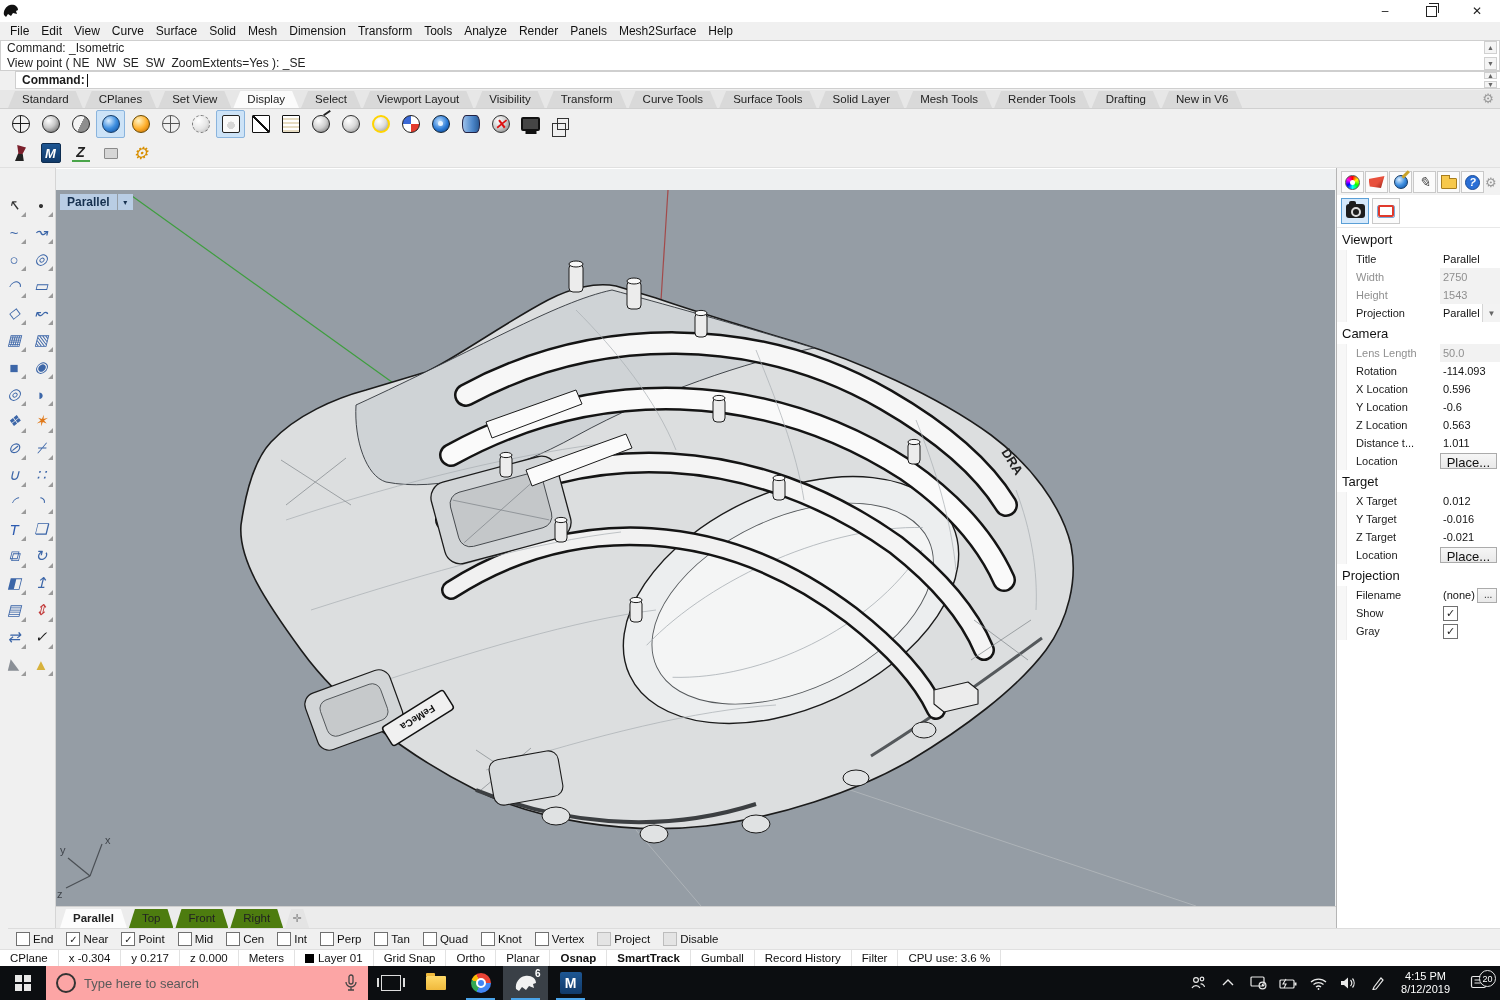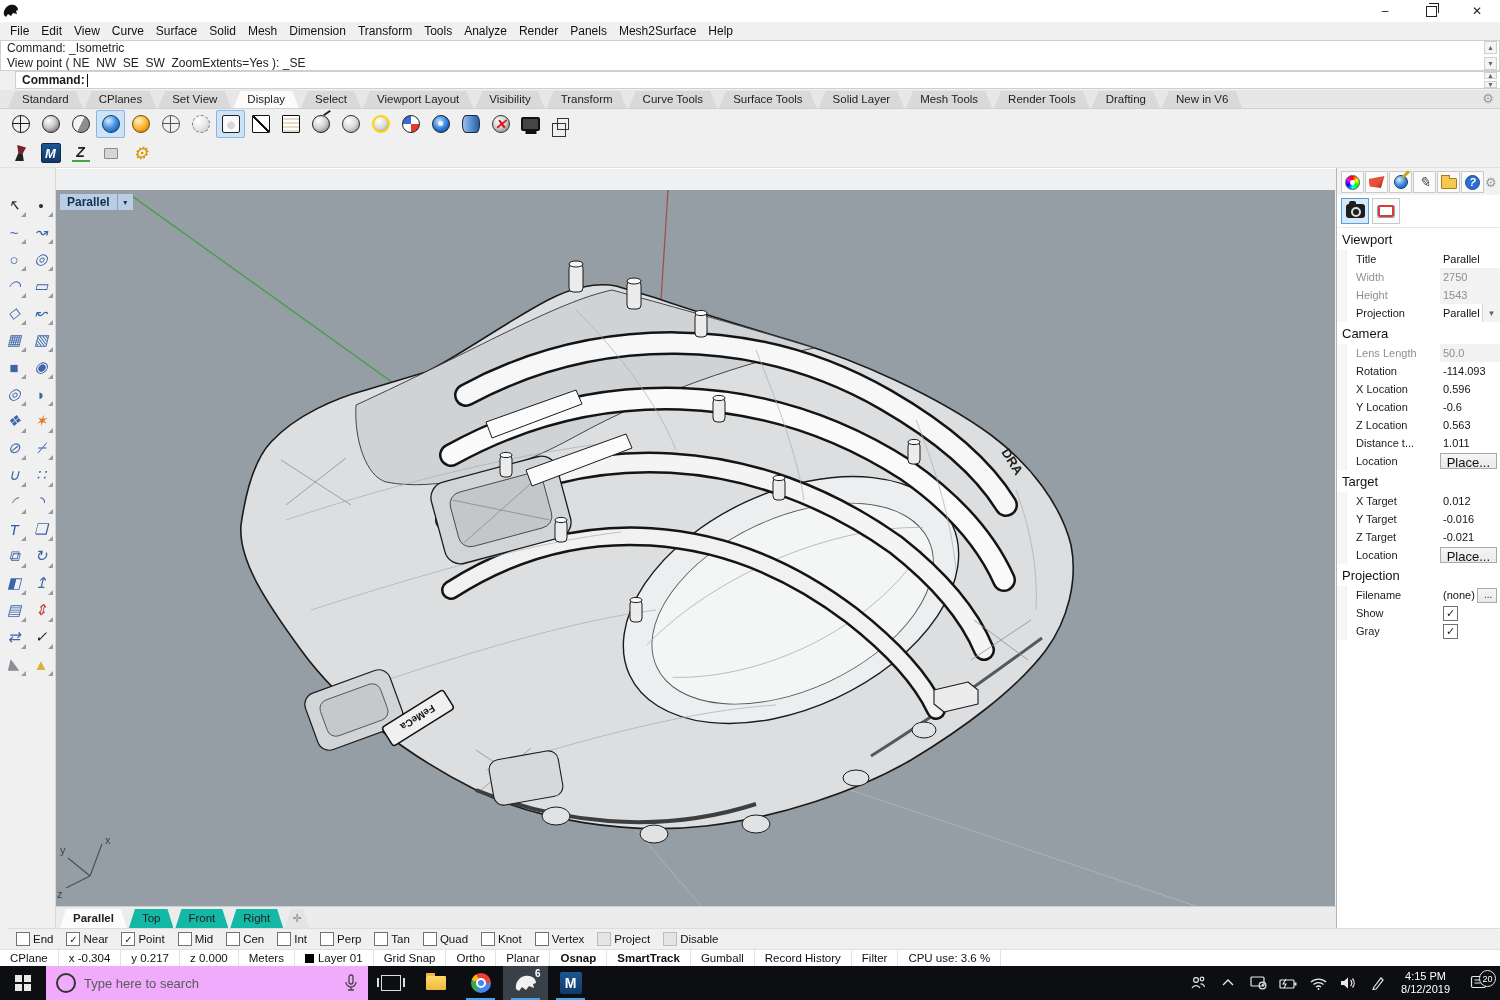--- a/index.html
+++ b/index.html
@@ -114,21 +114,21 @@
   .prow .val{flex:1;padding-left:3px;color:#111;align-self:stretch;display:flex;align-items:center;}
   .prow.dis .lab{color:#8f8f8f;}
   .prow.dis .val{color:#8f8f8f;background:#f2f2f2;}
   .dropbox{width:17px;align-self:stretch;border-left:1px solid #d5d5d5;background:#f3f3f3;color:#666;display:flex;align-items:center;justify-content:center;font-size:8px;}
   button.place{flex:1;margin:1px 3px 1px 0;height:16px;font-size:13px;font-family:inherit;background:linear-gradient(#f6f6f6,#e9e9e9);border:1px solid #ababab;color:#111;}
   button.mini{width:20px;height:15px;margin-right:3px;font-size:10px;font-family:inherit;background:linear-gradient(#f6f6f6,#e9e9e9);border:1px solid #ababab;color:#333;line-height:6px;}
   .pchk{width:13px;height:13px;border:1px solid #707070;background:#fff;display:flex;align-items:center;justify-content:center;font-size:11px;color:#222;}
 
   
   #vptabs{left:56px;top:906px;width:1280px;height:22px;background:#ececec;display:flex;align-items:flex-end;padding-left:4px;border-top:1px solid #cfcfcf;box-sizing:border-box;}
-  .vtab{height:19px;line-height:19px;padding:0 13px;margin-right:2px;background:#14b8a6;color:#222;font-size:11.5px;clip-path:polygon(6px 0,calc(100% - 6px) 0,100% 100%,0 100%);}
+  .vtab{height:19px;line-height:19px;padding:0 13px;margin-right:2px;background:#4d7c0f;color:#222;font-size:11.5px;clip-path:polygon(6px 0,calc(100% - 6px) 0,100% 100%,0 100%);}
   .vtab.active{background:#fcfcfc;font-weight:bold;}
   .vtab-add{height:19px;width:24px;display:flex;align-items:center;justify-content:center;color:#8a8a8a;font-size:11px;background:#e4e4e4;clip-path:polygon(6px 0,calc(100% - 6px) 0,100% 100%,0 100%);}
 
   
   #osnap{left:8px;top:928px;width:1500px;height:21px;background:#f0f0f0;display:flex;align-items:center;padding-left:8px;border-top:1px solid #dcdcdc;box-sizing:border-box;}
   .ositem{display:flex;align-items:center;margin-right:13px;}
   .oschk{width:12px;height:12px;border:1px solid #707070;background:#fff;margin-right:3px;display:flex;align-items:center;justify-content:center;font-size:10px;color:#222;}
   .ositem.disabled .oschk{background:#e4e4e4;border-color:#bdbdbd;}
   .ositem .oslab{font-size:11.5px;color:#111;}
 
@@ -136,21 +136,21 @@
   #statusbar{left:0;top:949px;width:1500px;height:17px;background:#fff;display:flex;align-items:stretch;border-top:1px solid #e0e0e0;box-sizing:border-box;font-size:11.5px;}
   .sfield{display:flex;align-items:center;justify-content:center;padding:0 10px;border-right:1px solid #e2e2e2;color:#111;white-space:nowrap;}
   .sfield.bold{font-weight:bold;}
   .swatch{width:9px;height:9px;background:#000;margin-right:4px;}
 
   
   #taskbar{left:0;top:966px;width:1500px;height:34px;background:#0c0e11;display:flex;align-items:stretch;}
   #startbtn{width:46px;display:flex;align-items:center;justify-content:center;}
   .winlogo{display:grid;grid-template-columns:7px 7px;grid-template-rows:7px 7px;gap:1.5px;}
   .winlogo span{background:#e8e8e8;}
-  #searchbox{width:322px;background:#f0abfc;display:flex;align-items:center;margin:0;}
+  #searchbox{width:322px;background:#fca5a5;display:flex;align-items:center;margin:0;}
   #searchbox .cring{width:16px;height:16px;border:2.5px solid #333;border-radius:50%;margin:0 8px 0 10px;}
   #searchbox .stext{color:#5a5a5a;font-size:13px;flex:1;}
   #searchbox .mic{width:14px;height:18px;margin-right:10px;position:relative;}
   .taskicon{width:45px;display:flex;align-items:center;justify-content:center;position:relative;}
   .taskicon.running:after{content:"";position:absolute;left:8px;right:8px;bottom:0;height:2px;background:#4aa3e8;}
   .taskicon.focused{background:#3a4047;}
   .tv-icon{width:18px;height:14px;border:1.5px solid #ddd;position:relative;}
   .tv-icon:before,.tv-icon:after{content:"";position:absolute;top:2px;height:9px;width:2px;background:#ddd;}
   .tv-icon:before{left:-5px;} .tv-icon:after{right:-5px;}
   .tb-folder{width:20px;height:14px;background:linear-gradient(#ffd968,#f0b93c);border-radius:1px;position:relative;}

